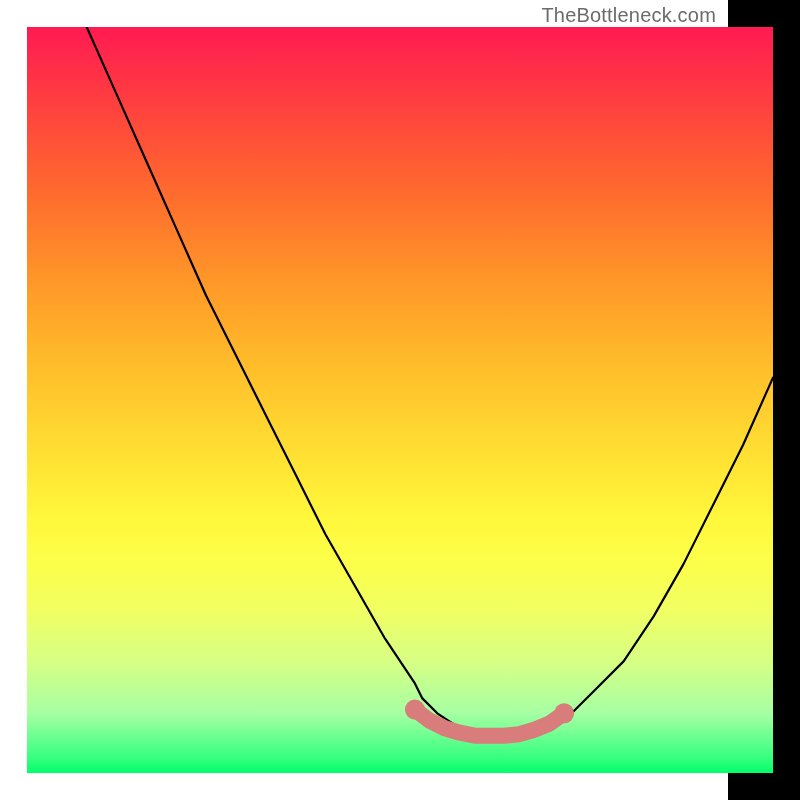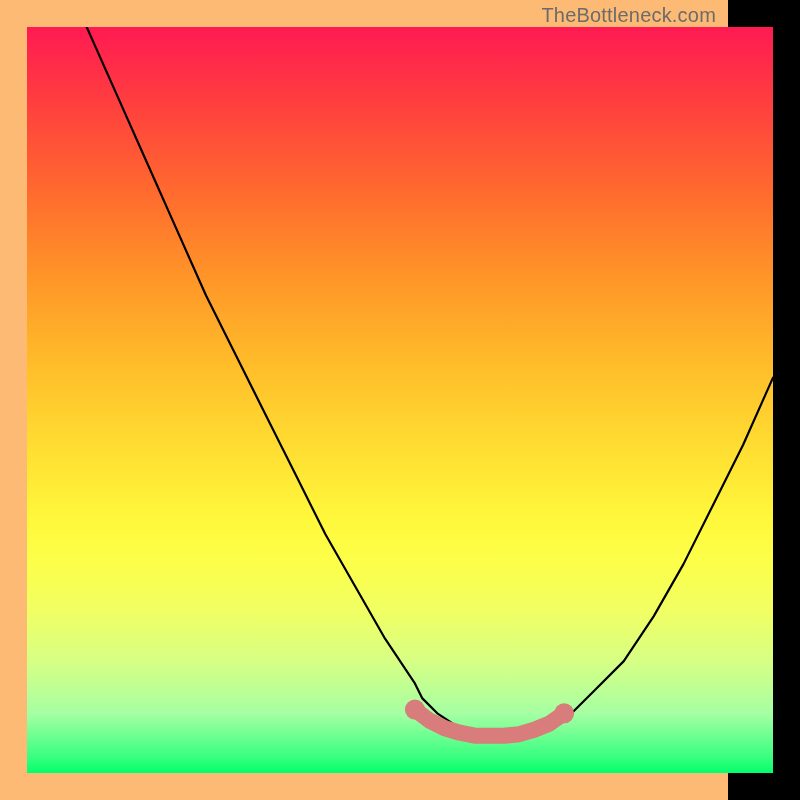--- a/index.html
+++ b/index.html
@@ -8,21 +8,21 @@
     width: 800px;
     height: 800px;
     overflow: hidden;
     background: #000;
     font-family: Arial, Helvetica, sans-serif;
   }
   .frame {
     position: relative;
     width: 728px;
     height: 800px;
-    background: #fdba74;
+    background: #ffffff;
   }
   .plot-area {
     position: absolute;
     left: 27px;
     top: 27px;
     width: 746px;
     height: 746px;
     background: linear-gradient(to bottom,
       #ff1a52 0%,
       #ff3e3f 10%,

